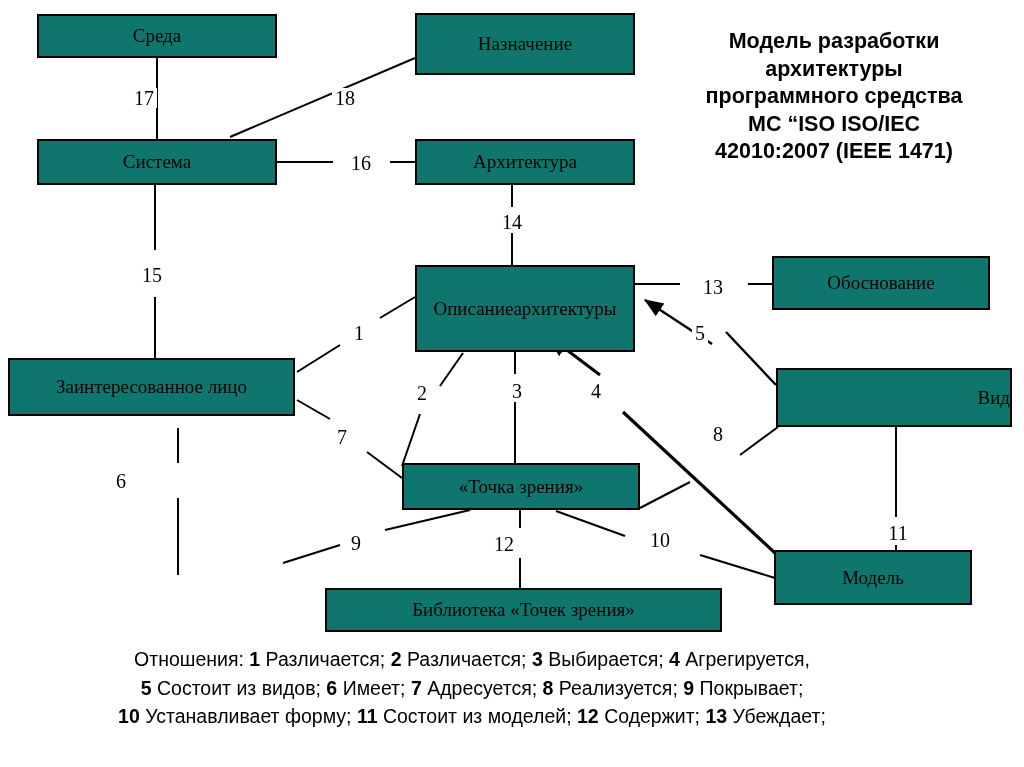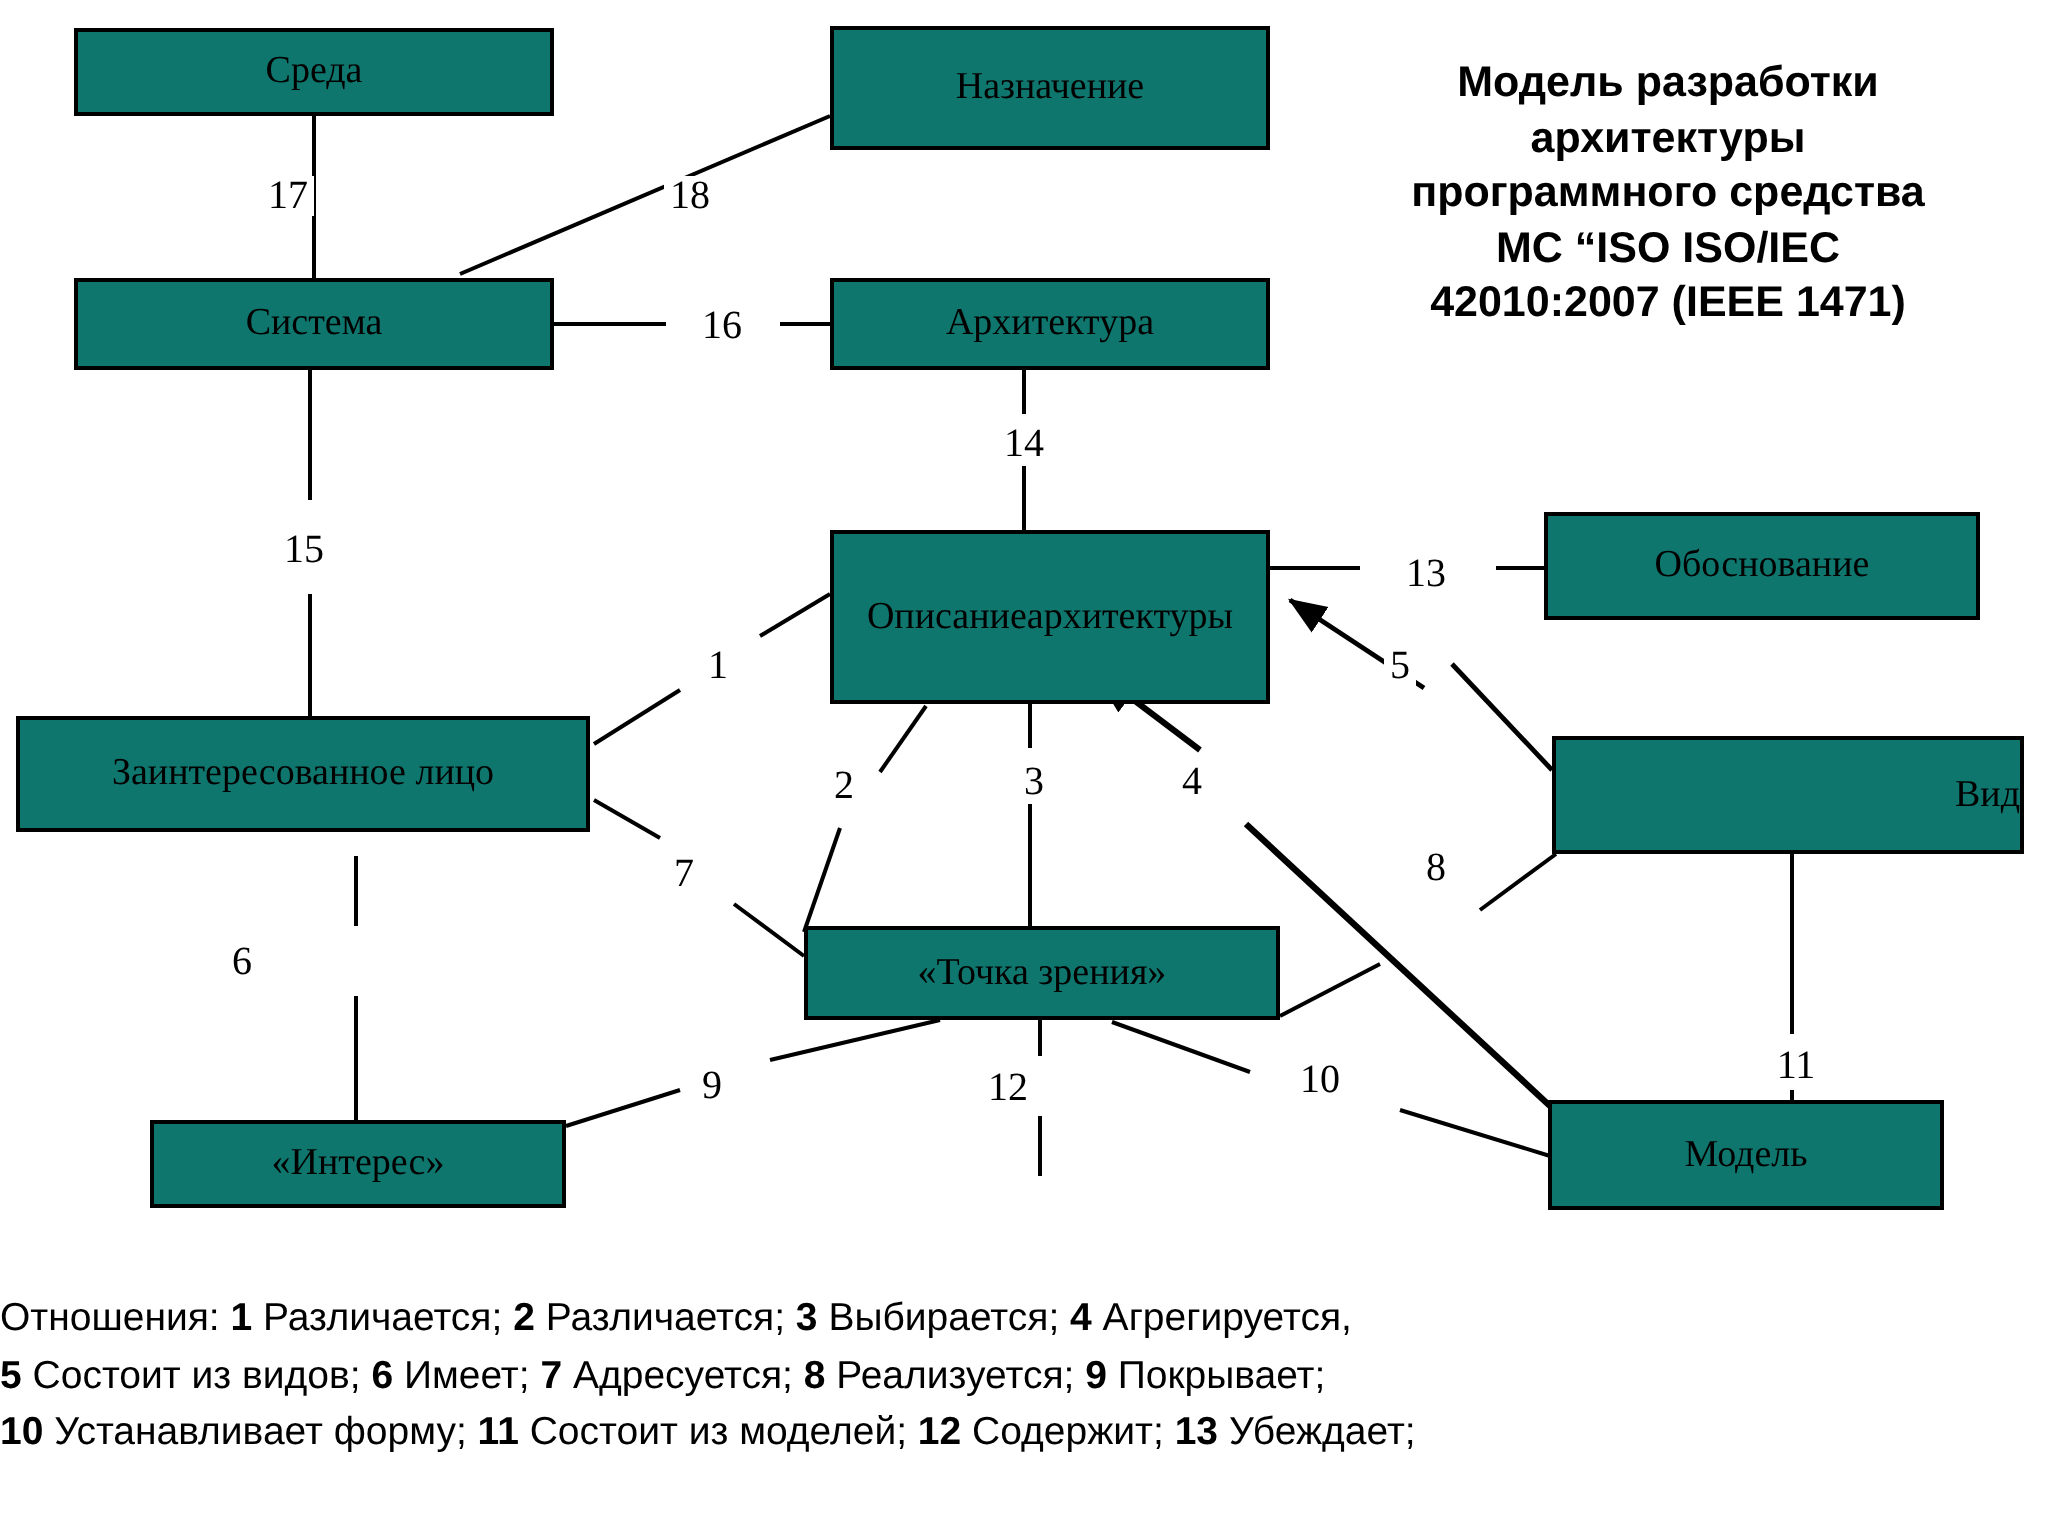--- a/index.html
+++ b/index.html
@@ -81,21 +81,21 @@
     color: #000;
     z-index: 7;
   }
 
   
   #legend {
     position: absolute;
     left: 0;
     top: 645px;
     width: 944px;
-    text-align: left;
+    text-align: center;
     font-family: "Liberation Sans", sans-serif;
     font-size: 19.5px;
     line-height: 1.47;
     color: #000;
     z-index: 7;
   }
   #legend .lrow { white-space: nowrap; }
   #legend b { font-weight: bold; }
 </style>
 </head>
@@ -214,24 +214,24 @@
   </div>
 
   <div class="node" style="left:776px; top:368px; width:236px; height:59px;justify-content:flex-end;">
     <span>Вид</span>
   </div>
 
   <div class="node" style="left:402px; top:463px; width:238px; height:47px;">
     <span>«Точка зрения»</span>
   </div>
 
-  <div class="node" style="left:75px; top:560px; width:208px; height:44px;">
-    <span>«Интерес»</span>
-  </div>
-
+
+  <div class="node" style="left:325px; top:588px; width:397px; height:44px;">
+    <span>Библиотека «Точек зрения»</span>
+  </div>
 
   <div class="node" style="left:774px; top:550px; width:198px; height:55px;">
     <span>Модель</span>
   </div>
 
   <div id="title">
     <div>Модель разработки</div>
     <div>архитектуры</div>
     <div>программного средства</div>
     <div>МС “ISO ISO/IEC</div>

